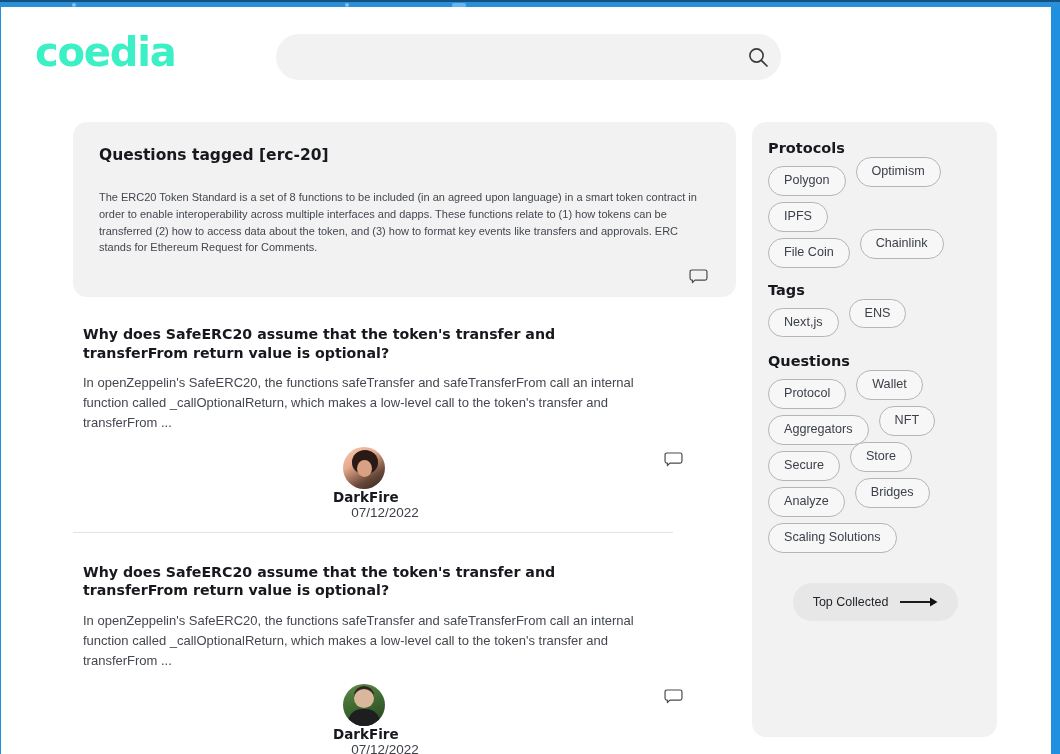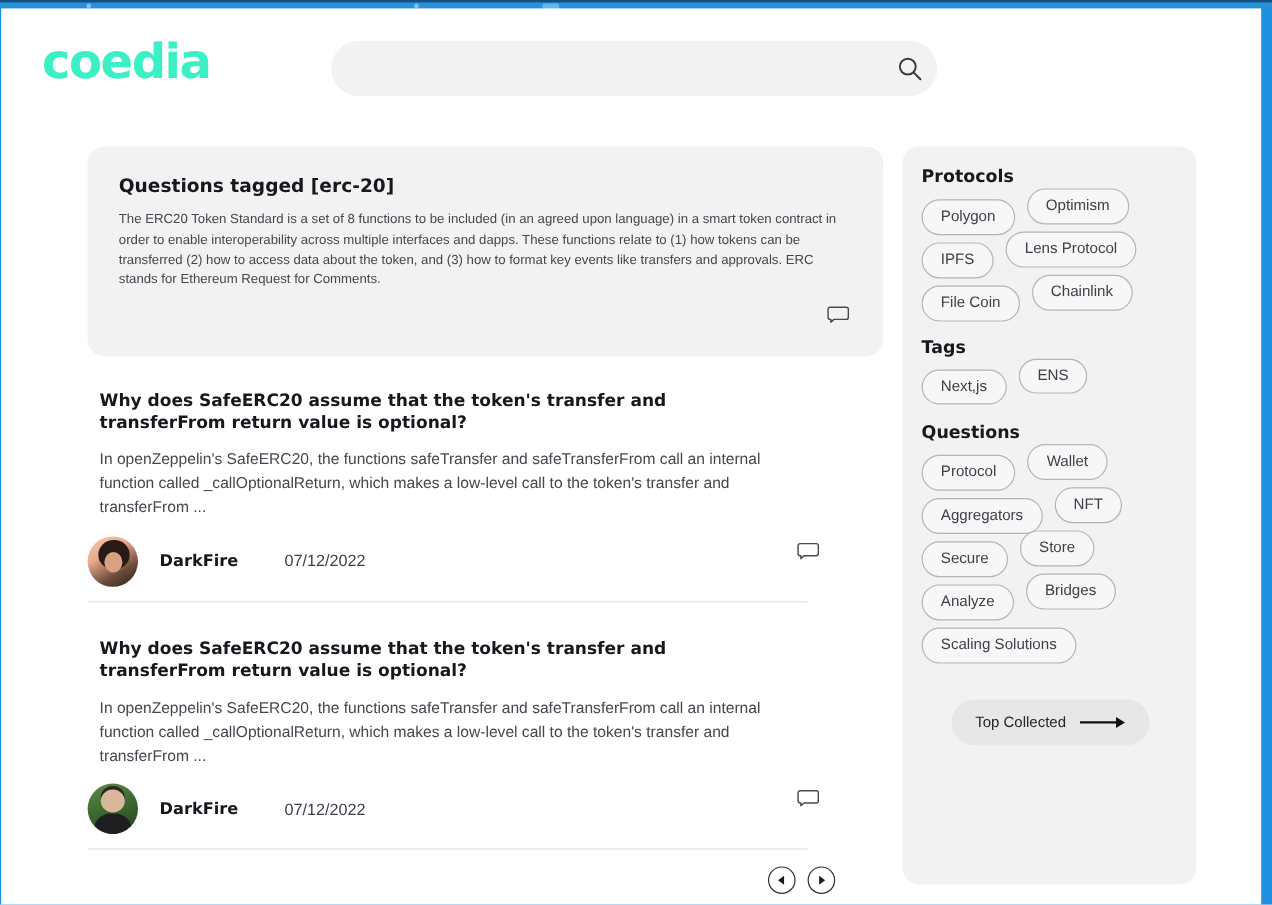--- a/index.html
+++ b/index.html
@@ -135,21 +135,21 @@
     background: #F2F2F2;
     border-radius: 14px;
     padding: 24px 26px 10px 26px;
     position: relative;
     min-height: 175px;
   }
   #intro-title {
     font-size: 15.5px;
     font-weight: 700;
     color: #16181d;
-    margin-bottom: 11px;
+    margin-bottom: 25px;
     font-family: "DejaVu Sans", sans-serif;
   }
   #intro-text {
     font-size: 11px;
     line-height: 1.53;
     color: #43474e;
   }
   .bubble-row {
     display: flex;
     justify-content: flex-end;
@@ -189,20 +189,21 @@
     margin-bottom: 14px;
   }
   .q-meta {
     display: flex;
     align-items: center;
     position: relative;
     padding-bottom: 12px;
     border-bottom: 1px solid #e2e2e2;
     margin-left: -10px;
     width: 600px;
+    flex-direction: column;
   }
   .avatar {
     width: 42px;
     height: 42px;
     border-radius: 50%;
     overflow: hidden;
     flex-shrink: 0;
     margin-right: 18px;
     position: relative;
   }
@@ -438,21 +439,20 @@
       <div id="sidebar">
 
         <div id="protocols-section">
           <div class="side-heading">Protocols</div>
           <div class="chip-row">
             <span class="chip">Polygon</span>
             <span class="chip chip-col-b">Optimism</span>
           </div>
           <div class="chip-row">
             <span class="chip">IPFS</span>
-            <span class="chip chip-col-b">Lens Protocol</span>
           </div>
           <div class="chip-row">
             <span class="chip">File Coin</span>
             <span class="chip chip-col-b">Chainlink</span>
           </div>
         </div>
 
         <div id="tags-section">
           <div class="side-heading">Tags</div>
           <div class="chip-row">

